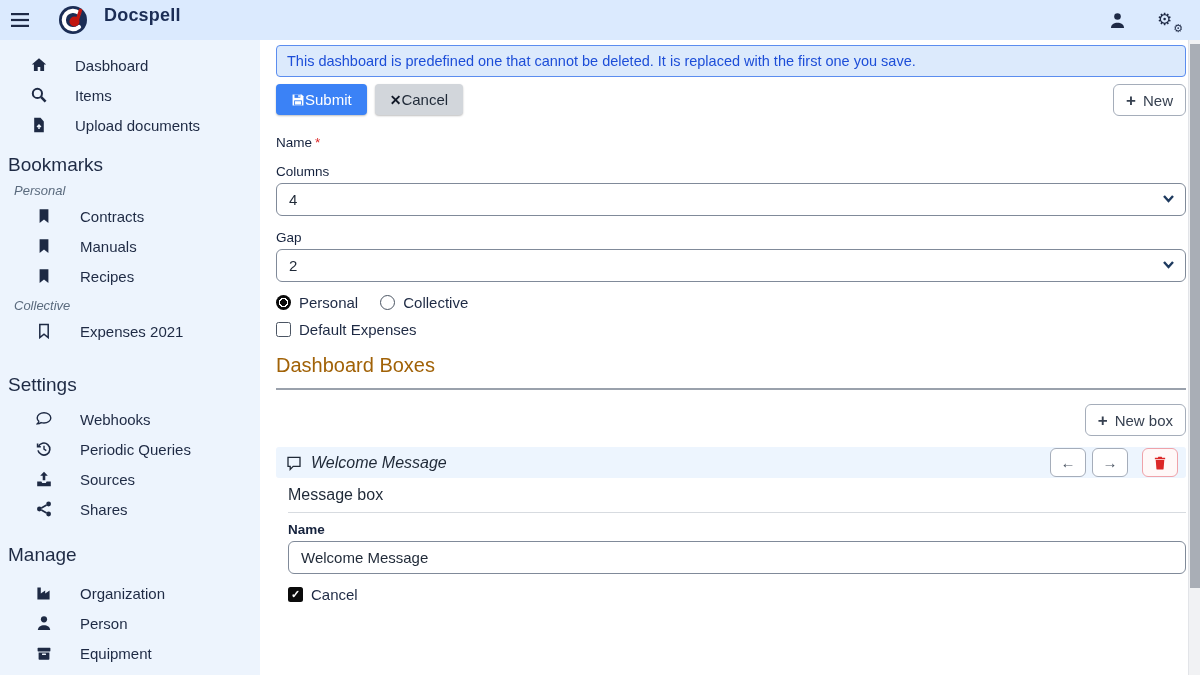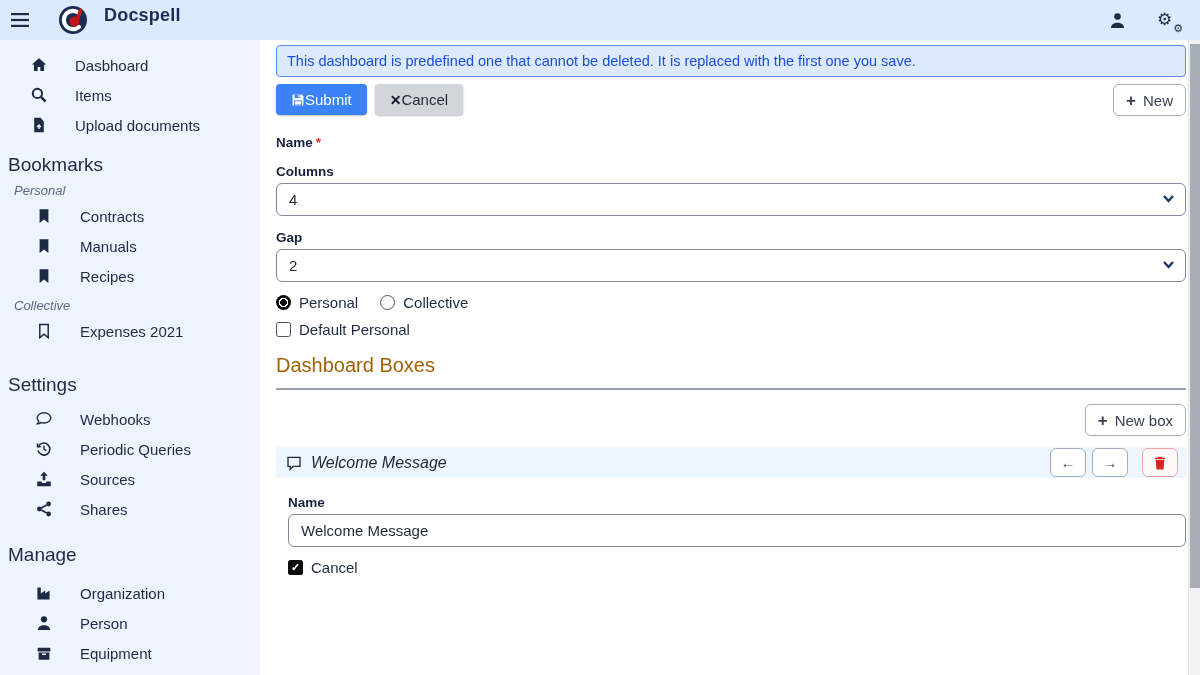--- a/index.html
+++ b/index.html
@@ -39,21 +39,21 @@
   .btn { display:inline-flex; align-items:center; font-size:15px; border-radius:4px;
          padding:6px 14px; height:31px; cursor:pointer; border:1px solid transparent; }
   .btn-primary { background:#3b82f6; color:#fff; box-shadow:0 1px 2px rgba(0,0,0,.25); }
   .btn-secondary { background:#d2d6db; color:#1f2937; margin-left:8px; box-shadow:0 1px 2px rgba(0,0,0,.25); }
   .btn-outline { background:#fff; border:1px solid #a5adba; border-radius:6px; color:#374151;
                  display:inline-flex; align-items:center; gap:7px; font-size:15px; padding:6px 12px; height:32px; cursor:pointer; }
   .push-right { margin-left:auto; }
   .plus-glyph { font-size:17px; font-weight:700; line-height:1; color:#374151; }
   .x-glyph { font-size:14px; font-weight:700; line-height:1; color:#111827; }
 
-  .field-label { margin-top:19px; font-size:13.5px; font-weight:700; color:#15223d; }
+  .field-label { margin-top:19px; font-size:13.5px; font-weight:400; color:#15223d; }
   .req { color:#dc2626; margin-left:3px; }
   .text-input, .select { margin-top:4px; width:100%; height:33px; border:1px solid #808a99; border-radius:6px;
                          background:#fff; font-size:15px; color:#1f2937; padding:0 12px;
                          font-family:"Liberation Sans",sans-serif; }
   .select { display:flex; align-items:center; cursor:pointer; position:relative; }
   .select .chev { position:absolute; right:11px; top:11px; }
 
   .choice-row { margin-top:12px; display:flex; align-items:center; gap:22px; }
   .choice { display:flex; align-items:center; gap:8px; font-size:15px; color:#1e2a44; cursor:pointer; }
   .radio { width:15px; height:15px; border-radius:50%; }
@@ -322,21 +322,21 @@
     </div>
     <div class="choice">
       <span class="radio off"></span>
       <span>Collective</span>
     </div>
   </div>
 
   <div class="choice-row cb-row">
     <div class="choice">
       <span class="checkbox off"></span>
-      <span>Default Personal</span>
+      <span>Default Expenses</span>
     </div>
   </div>
 
   <div class="section-heading">Dashboard Boxes</div>
 
   <div class="newbox-row">
     <div class="btn-outline push-right">
       <span class="plus-glyph">+</span>
       <span>New box</span>
     </div>
@@ -360,20 +360,21 @@
         <div class="sq-btn danger">
           <svg width="12" height="14" viewBox="0 0 14 16" fill="currentColor">
             <path d="M5 0.8h4l.5 1.2H13v1.6H1V2h3.5z"></path>
             <path d="M2 4.6h10l-.8 10a1.2 1.2 0 0 1-1.2 1.1H4A1.2 1.2 0 0 1 2.8 14.6z"></path>
           </svg>
         </div>
       </div>
     </div>
 
     <div class="dash-box-body">
+      <div class="type-label">Message box</div>
 
       <div class="inner-label">Name</div>
       <input class="text-input" type="text" value="Welcome Message" style="">
 
       <div class="choice-row">
         <div class="choice">
           <span class="checkbox on">✓</span>
           <span>Cancel</span>
         </div>
       </div>

